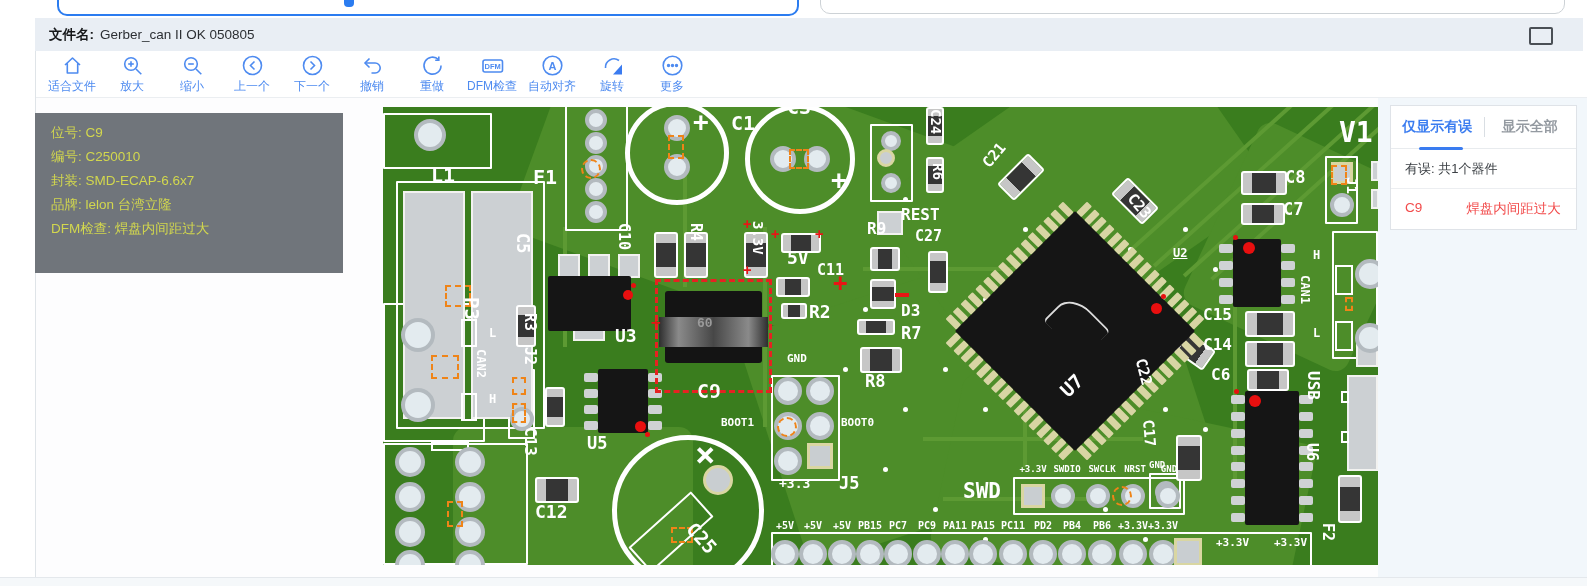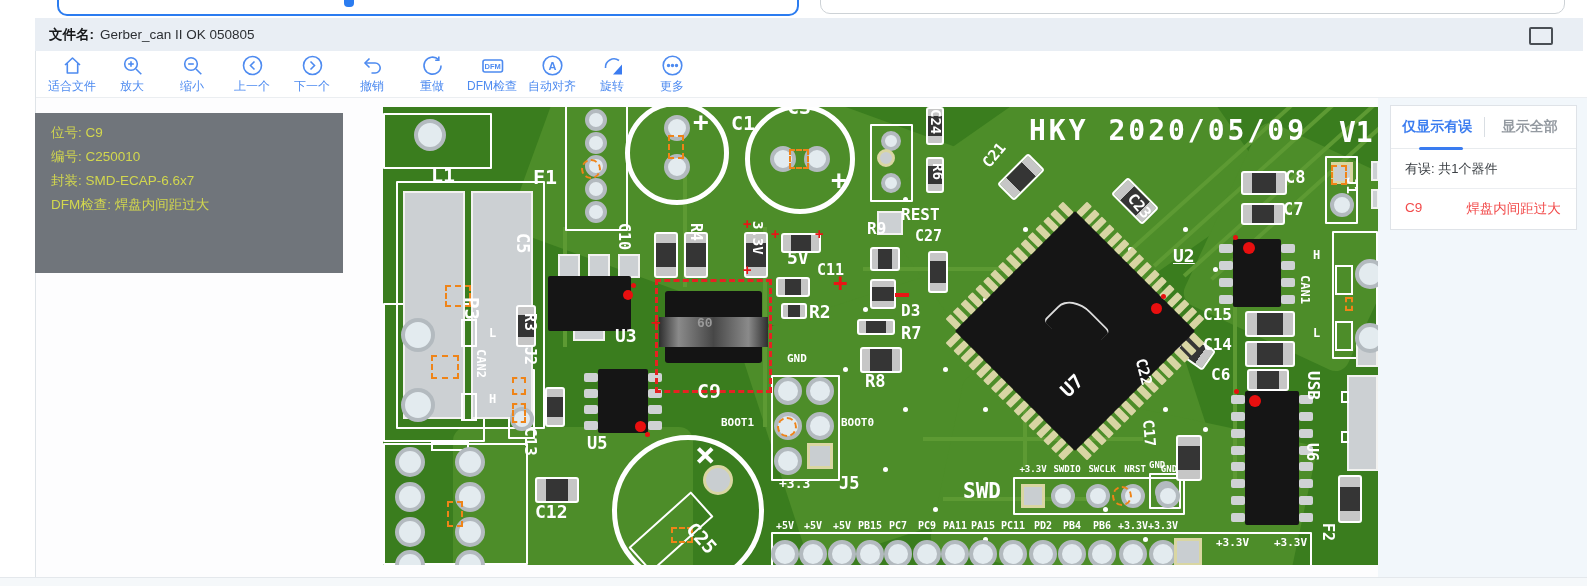--- a/index.html
+++ b/index.html
@@ -494,25 +494,24 @@
     <div class="silk" style="left: 518px; top: 100px; font-size: 16px;">REST</div>
     <div class="silk" style="left: 484px; top: 114px; font-size: 16px;">R9</div>
     <div class="silk" style="left: 532px; top: 122px; font-size: 15px;">C27</div>
     <div class="silk" style="left: 518px; top: 196px; font-size: 16px;">D3</div>
     <div class="silk" style="left: 518px; top: 218px; font-size: 17px;">R7</div>
     <div class="silk" style="left: 482px; top: 266px; font-size: 17px;">R8</div>
     <div class="silk" style="left: 560px; top: 2px; font-size: 14px; transform: rotate(90deg);">C24</div>
     <div class="silk" style="left: 562px; top: 56px; font-size: 14px; transform: rotate(90deg);">R6</div>
     <div class="silk" style="left: 597px; top: 54px; font-size: 15px; transform: rotate(-50deg);">C21</div>
     <div class="silk" style="left: 753px; top: 84px; font-size: 15px; transform: rotate(50deg);">C23</div>
-    <div class="silk" style="left: 646px; top: 10px; font-size: 28px; letter-spacing: 3px;">HKY 2020/05/09</div>
     <div class="silk" style="left: 956px; top: 12px; font-size: 28px;">V1</div>
     <div class="silk" style="left: 674px; top: 280px; font-size: 19px; transform: rotate(-45deg);">U7</div>
     <div class="silk" style="left: 764px; top: 250px; font-size: 15px; transform: rotate(75deg);">C22</div>
-    <div class="silk" style="left: 790px; top: 140px; font-size: 18px; text-decoration: underline;">U2</div>
+    <div class="silk" style="left: 790px; top: 140px; font-size: 12px; text-decoration: underline;">U2</div>
     <div class="silk" style="left: 902px; top: 62px; font-size: 17px;">C8</div>
     <div class="silk" style="left: 900px; top: 94px; font-size: 17px;">C7</div>
     <div class="silk" style="left: 976px; top: 70px; font-size: 14px; transform: rotate(90deg);">J1</div>
     <div class="silk" style="left: 820px; top: 200px; font-size: 16px;">C15</div>
     <div class="silk" style="left: 820px; top: 230px; font-size: 16px;">C14</div>
     <div class="silk" style="left: 828px; top: 260px; font-size: 16px;">C6</div>
     <div class="silk" style="left: 772px; top: 312px; font-size: 15px; transform: rotate(85deg);">C17</div>
     <div class="silk" style="left: 766px; top: 354px; font-size: 9px;">GND</div>
     <div class="silk" style="left: 930px; top: 142px; font-size: 12px;">H</div>
     <div class="silk" style="left: 928px; top: 168px; font-size: 12px; transform: rotate(90deg);">CAN1</div>
@@ -553,20 +552,21 @@
     <div class="silk ctr" style="left: 689px; top: 414px; font-size: 10px;">PB4</div>
     <div class="silk ctr" style="left: 719px; top: 414px; font-size: 10px;">PB6</div>
     <div class="silk ctr" style="left: 750px; top: 414px; font-size: 10px;">+3.3V</div>
     <div class="silk ctr" style="left: 780px; top: 414px; font-size: 10px;">+3.3V</div>
   </div>
 
 <div class="abs" id="tooltip">
     <div class="tl">位号: C9</div>
     <div class="tl">编号: C250010</div>
     <div class="tl">封装: SMD-ECAP-6.6x7</div>
+    <div class="tl">品牌: lelon 台湾立隆</div>
     <div class="tl">DFM检查: 焊盘内间距过大</div>
   </div>
 
 <div class="abs" id="panel">
   <div id="tabs">
     <div class="tab active">仅显示有误</div>
     <div id="tabdiv"></div>
     <div class="tab inactive">显示全部</div>
     <div id="tabunder"></div>
   </div>

